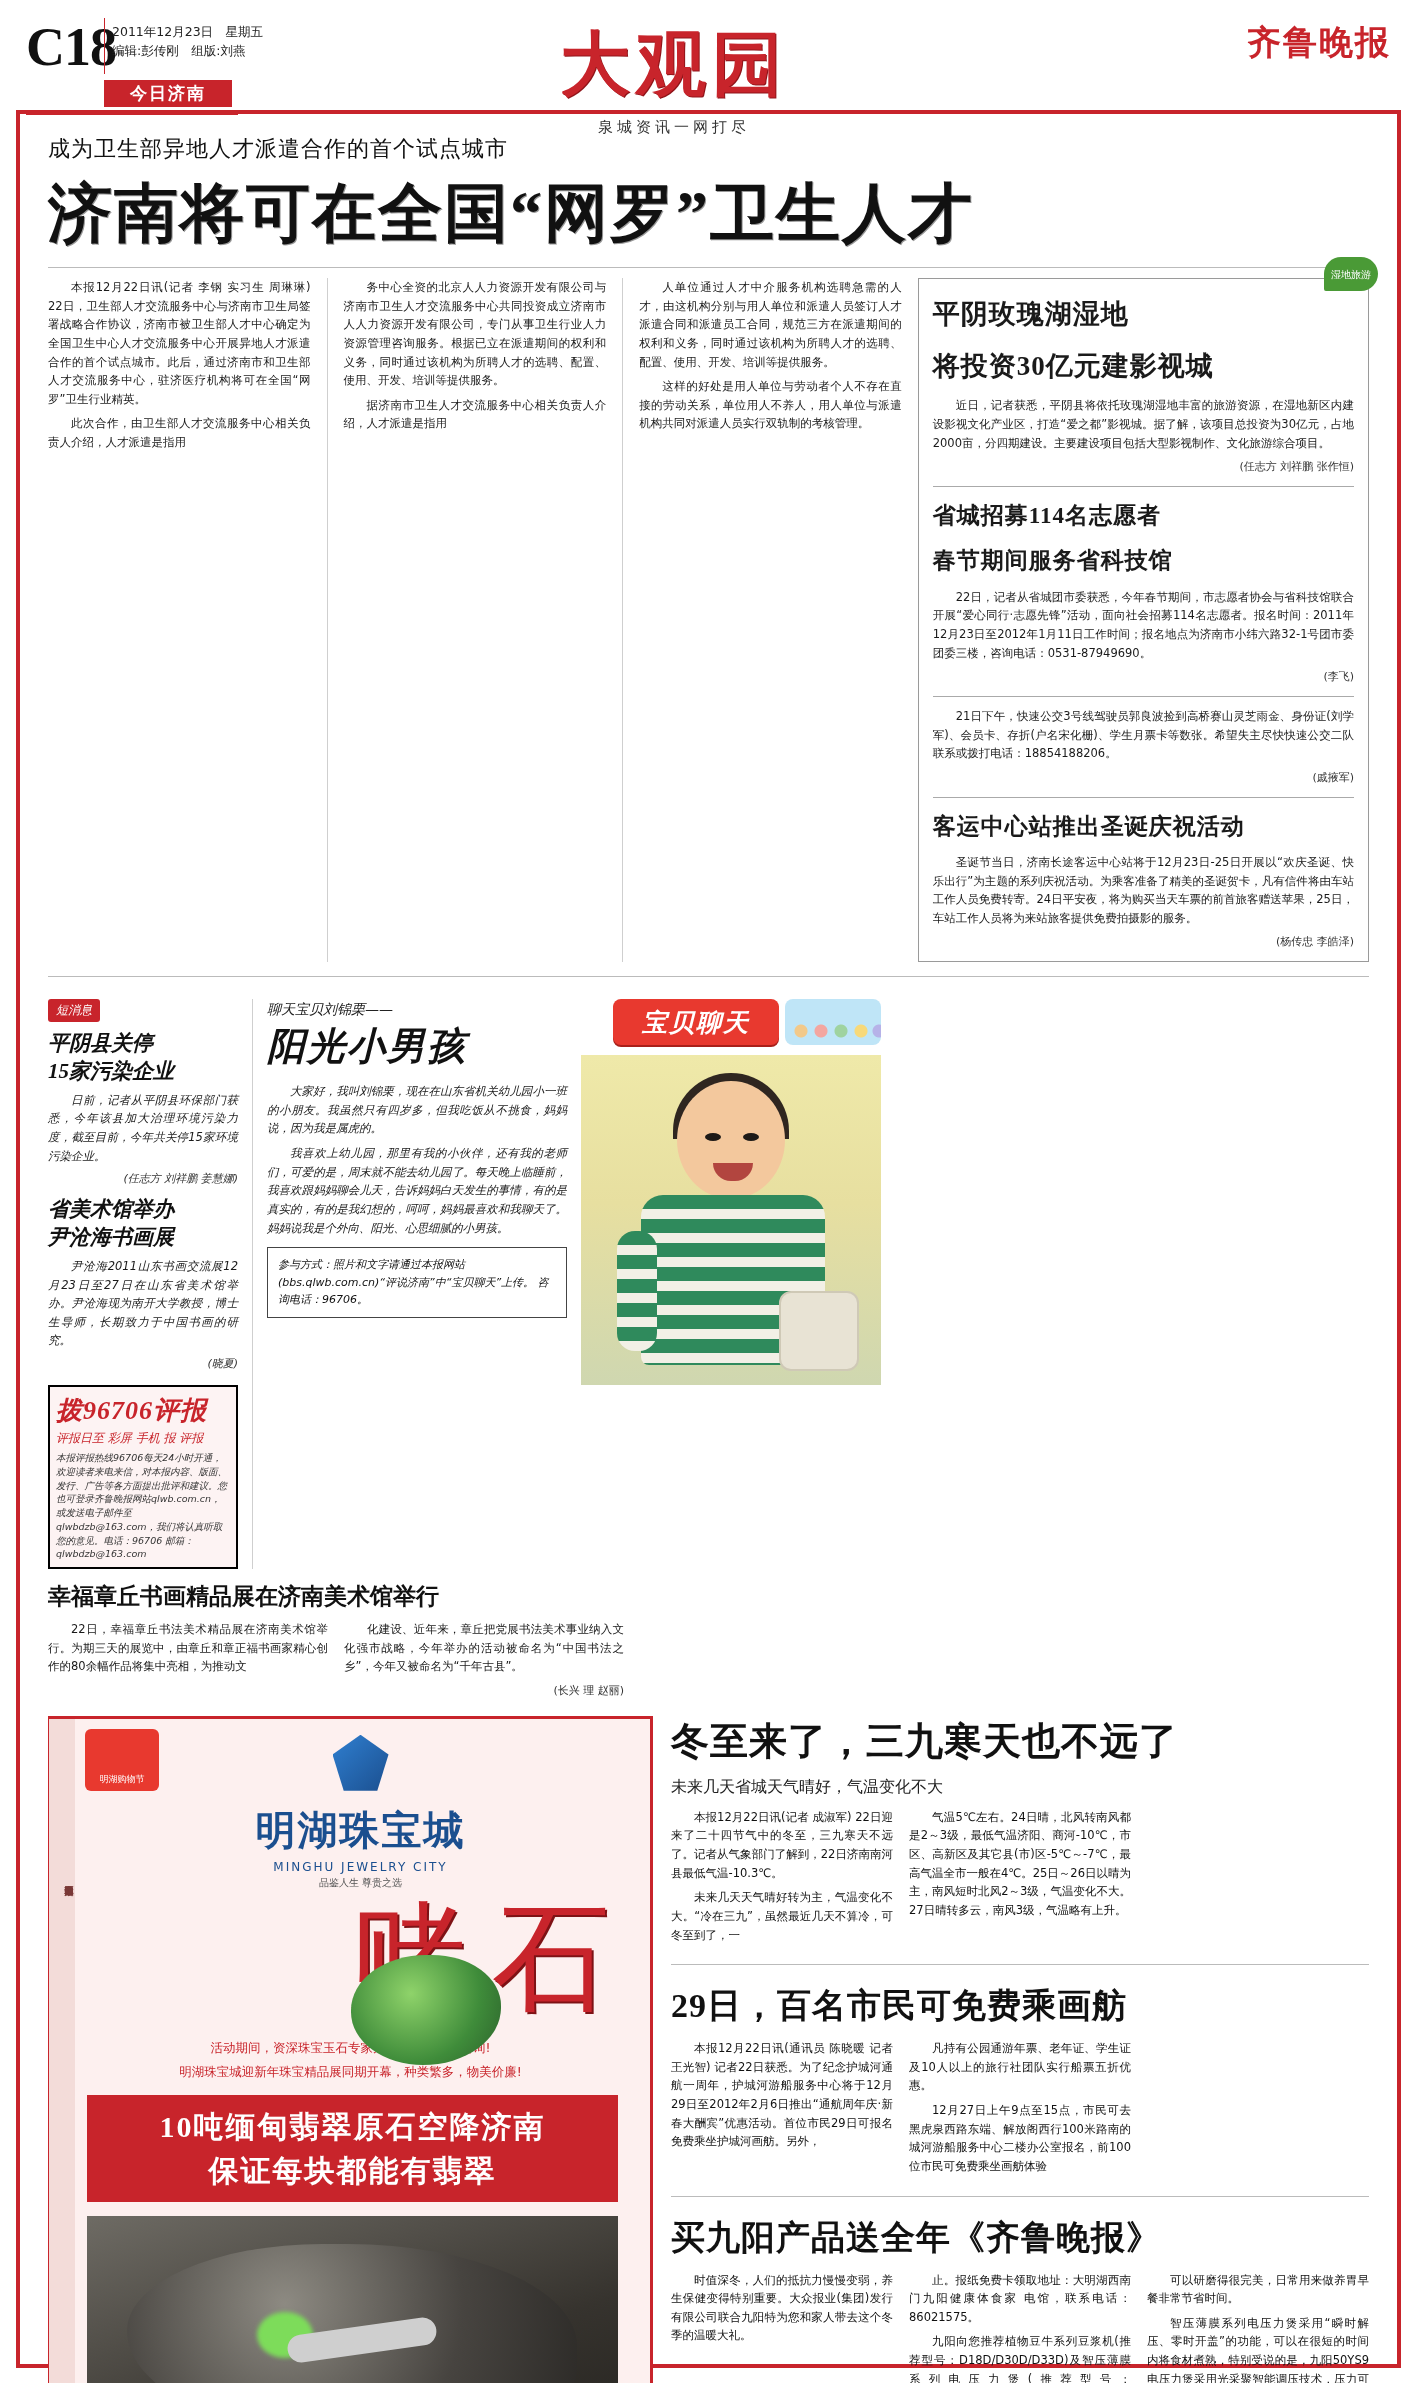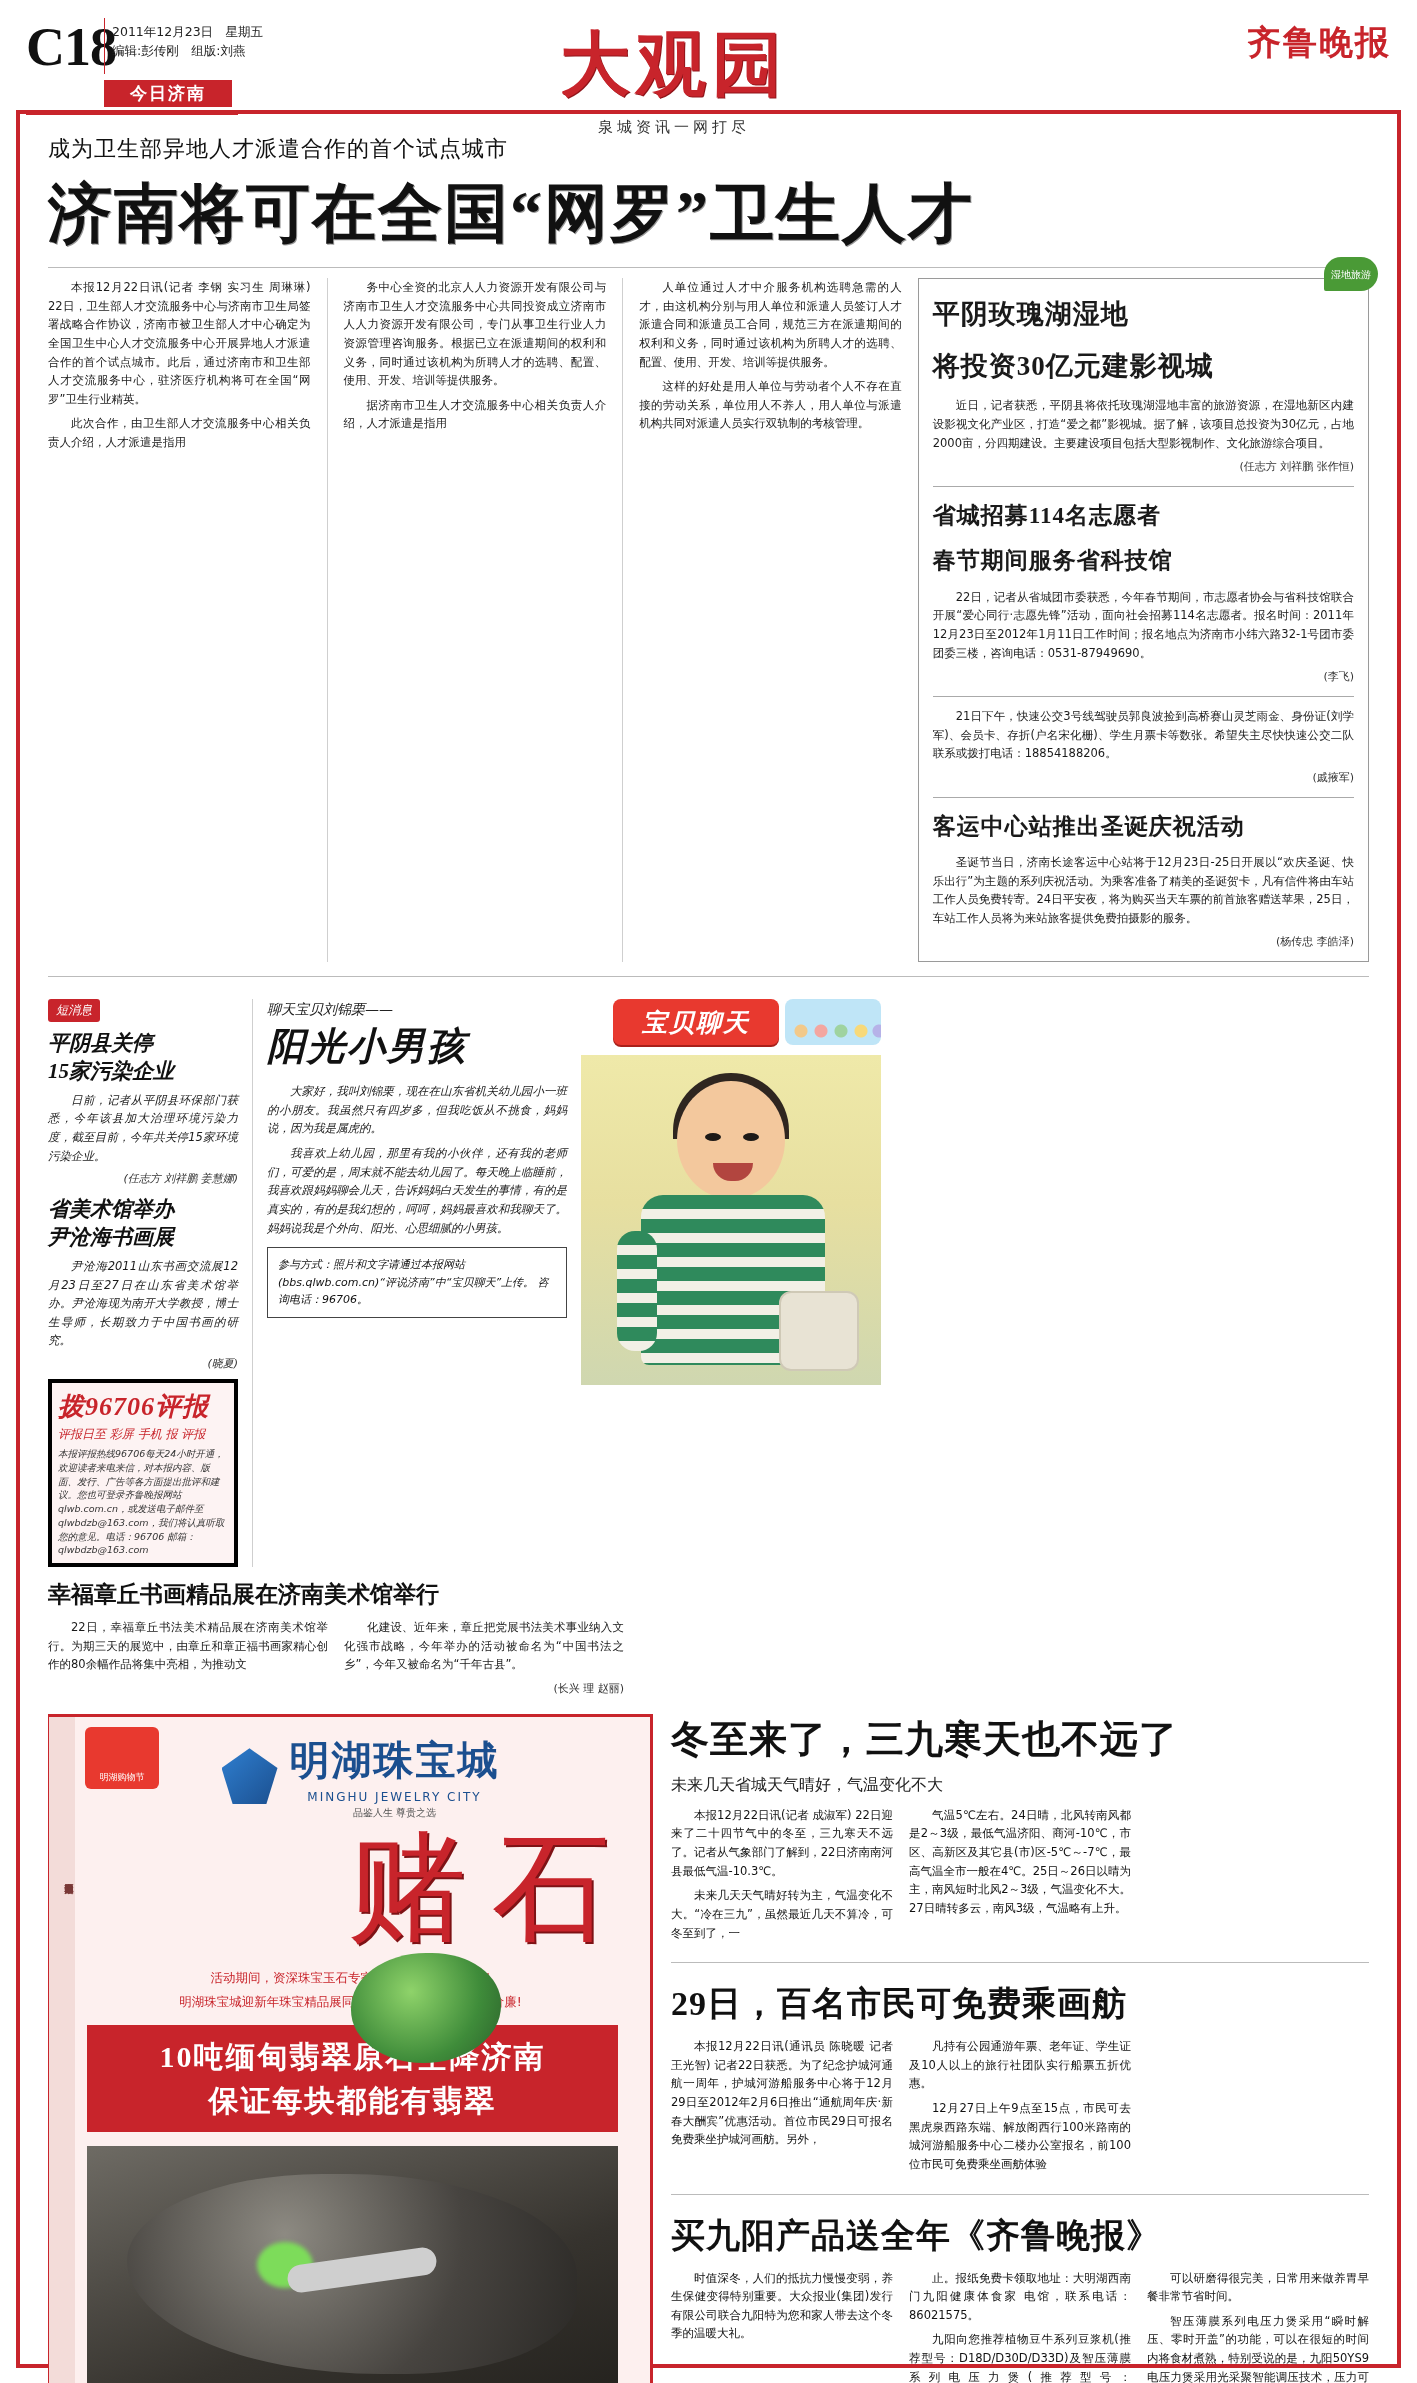--- a/index.html
+++ b/index.html
@@ -89,21 +89,21 @@
   
   .mid-band{display:flex;gap:14px;padding:12px 18px 0 18px;font-style:italic;}
   .badge-col{width:190px;}
   .badge{
     display:inline-block;background:#c8242b;color:#fff;font-size:12px;
     padding:3px 8px;border-radius:3px;margin-bottom:8px;
   }
   .h3{font-family:"Liberation Serif",serif;font-size:21px;font-weight:bold;line-height:1.3;margin:0 0 6px 0;}
   .h3b{font-family:"Liberation Serif",serif;font-size:21px;font-weight:bold;line-height:1.3;margin:10px 0 6px 0;}
   .ad-96706{
-    margin-top:8px;border:4px solid #000000;padding:6px;box-sizing:border-box;
+    margin-top:14px;border:2px solid #000000;padding:6px;box-sizing:border-box;
     background:#fdf3f3;
   }
   .ad-96706 .big{font-family:"Liberation Serif",serif;font-size:26px;font-weight:bold;color:#c8242b;letter-spacing:1px;}
   .ad-96706 .sub{font-size:12px;color:#c8242b;margin-top:2px;}
   .ad-96706 .tiny{font-size:9.5px;line-height:1.45;color:#333;margin-top:4px;}
 
   .chat-col{width:300px;}
   .chat-title{font-size:14px;color:#222;margin:2px 0 2px 0;}
   .chat-big{font-family:"Liberation Serif",serif;font-size:38px;font-weight:bold;letter-spacing:2px;margin:0 0 10px 0;}
   .note-box{border:1px solid #444;padding:8px 10px;font-size:11px;line-height:1.6;margin-top:10px;}
@@ -146,21 +146,21 @@
     width:612px;border:3px solid #c8242b;background:#fdf0ef;position:relative;box-sizing:border-box;padding:16px 14px;
   }
   .ad-side{
     position:absolute;left:-2px;top:0;width:26px;height:100%;
     background:#f3dcd9;writing-mode:vertical-rl;font-size:9px;color:#7a3a38;padding-top:160px;box-sizing:border-box;
   }
   .shop-badge{
     position:absolute;left:34px;top:10px;width:74px;height:62px;background:#e8392f;border-radius:6px;color:#fff;
     font-size:9px;display:flex;align-items:flex-end;justify-content:center;padding-bottom:6px;box-sizing:border-box;text-align:center;line-height:1.2;
   }
-  .ad-logo-row{display:flex;align-items:center;justify-content:center;gap:12px;margin-left:20px;}
+  .ad-logo-row{display:flex;align-items:center;justify-content:center;gap:12px;margin-left:20px;flex-direction:column;}
   .gem{width:56px;height:56px;background:linear-gradient(135deg,#2f7fd0,#1b4f8f);
        clip-path:polygon(50% 0,100% 35%,80% 100%,20% 100%,0 35%);}
   .ad-logo-txt{font-family:"Liberation Serif",serif;font-size:40px;font-weight:bold;color:#1b4f8f;letter-spacing:2px;}
   .ad-logo-en{font-size:12px;color:#1b4f8f;letter-spacing:2px;text-align:center;margin-top:2px;}
   .ad-logo-en2{font-size:10px;color:#555;text-align:center;margin-top:2px;}
   .ad-huge{
     font-family:"Liberation Serif",serif;font-size:118px;font-weight:normal;color:#c8242b;
     text-align:right;letter-spacing:26px;margin:10px 0 0 20px;line-height:1;
     text-shadow:2px 2px 0 #7e1215;
   }

